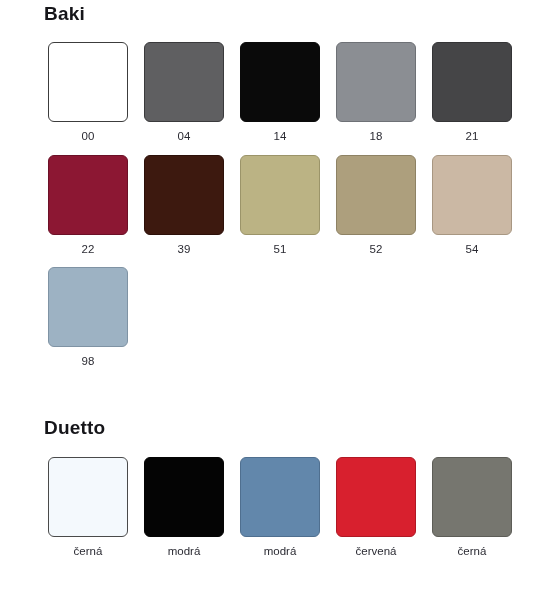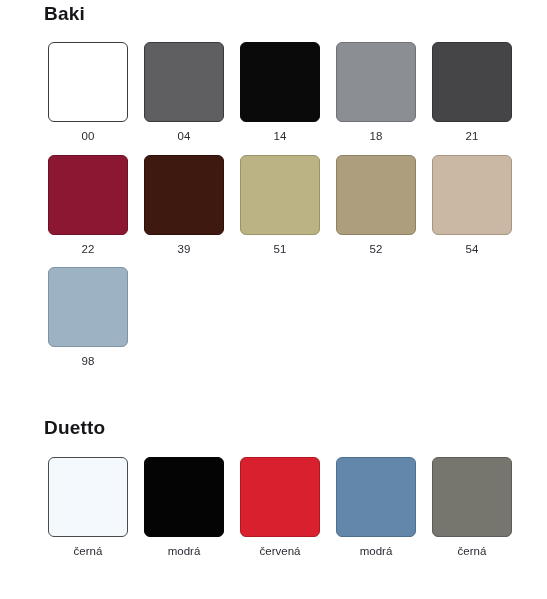--- a/index.html
+++ b/index.html
@@ -144,26 +144,26 @@
     <div class="swatch-grid">
         <div class="swatch-cell">
           <div class="swatch-chip" style="background: rgb(244, 249, 253); border-color: rgb(74, 74, 74);"></div>
           <div class="swatch-label">černá</div>
         </div>
         <div class="swatch-cell">
           <div class="swatch-chip" style="background: rgb(4, 4, 4); border-color: rgb(4, 4, 4);"></div>
           <div class="swatch-label">modrá</div>
         </div>
         <div class="swatch-cell">
+          <div class="swatch-chip" style="background: rgb(98, 135, 171); border-color: rgb(79, 111, 143);"></div>
+          <div class="swatch-label">modrá</div>
+        </div>
+        <div class="swatch-cell">
           <div class="swatch-chip" style="background: rgb(216, 32, 46); border-color: rgb(176, 24, 36);"></div>
           <div class="swatch-label">červená</div>
-        </div>
-        <div class="swatch-cell">
-          <div class="swatch-chip" style="background: rgb(98, 135, 171); border-color: rgb(79, 111, 143);"></div>
-          <div class="swatch-label">modrá</div>
         </div>
         <div class="swatch-cell">
           <div class="swatch-chip" style="background: rgb(118, 118, 111); border-color: rgb(93, 93, 87);"></div>
           <div class="swatch-label">černá</div>
         </div>
       </div>
   </div>
 
 </div>
 

